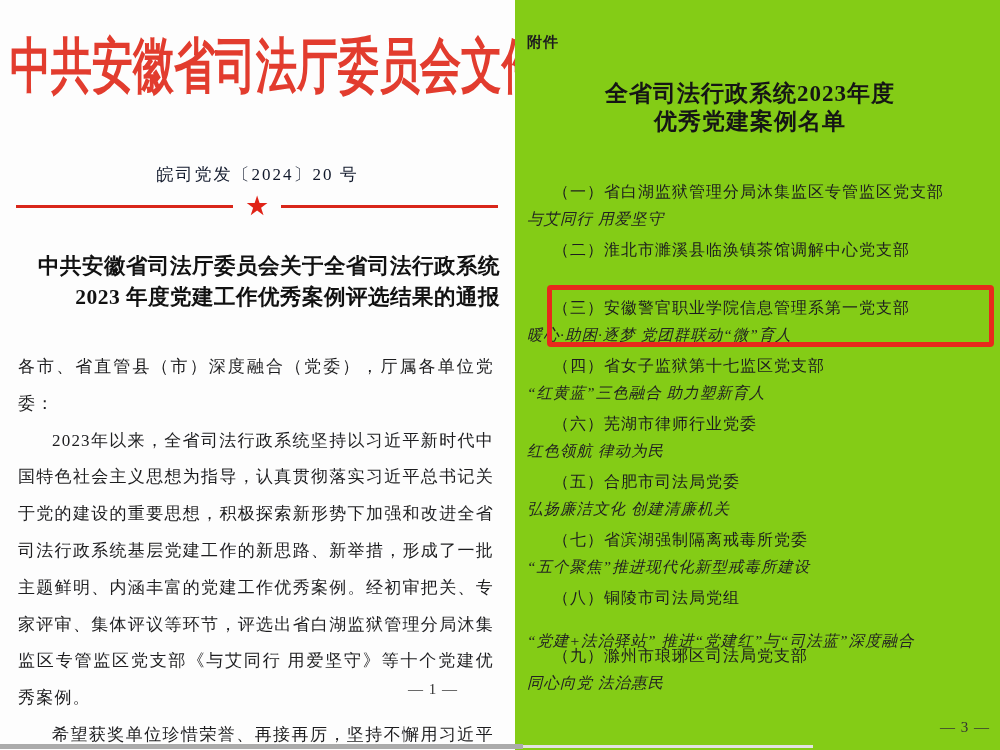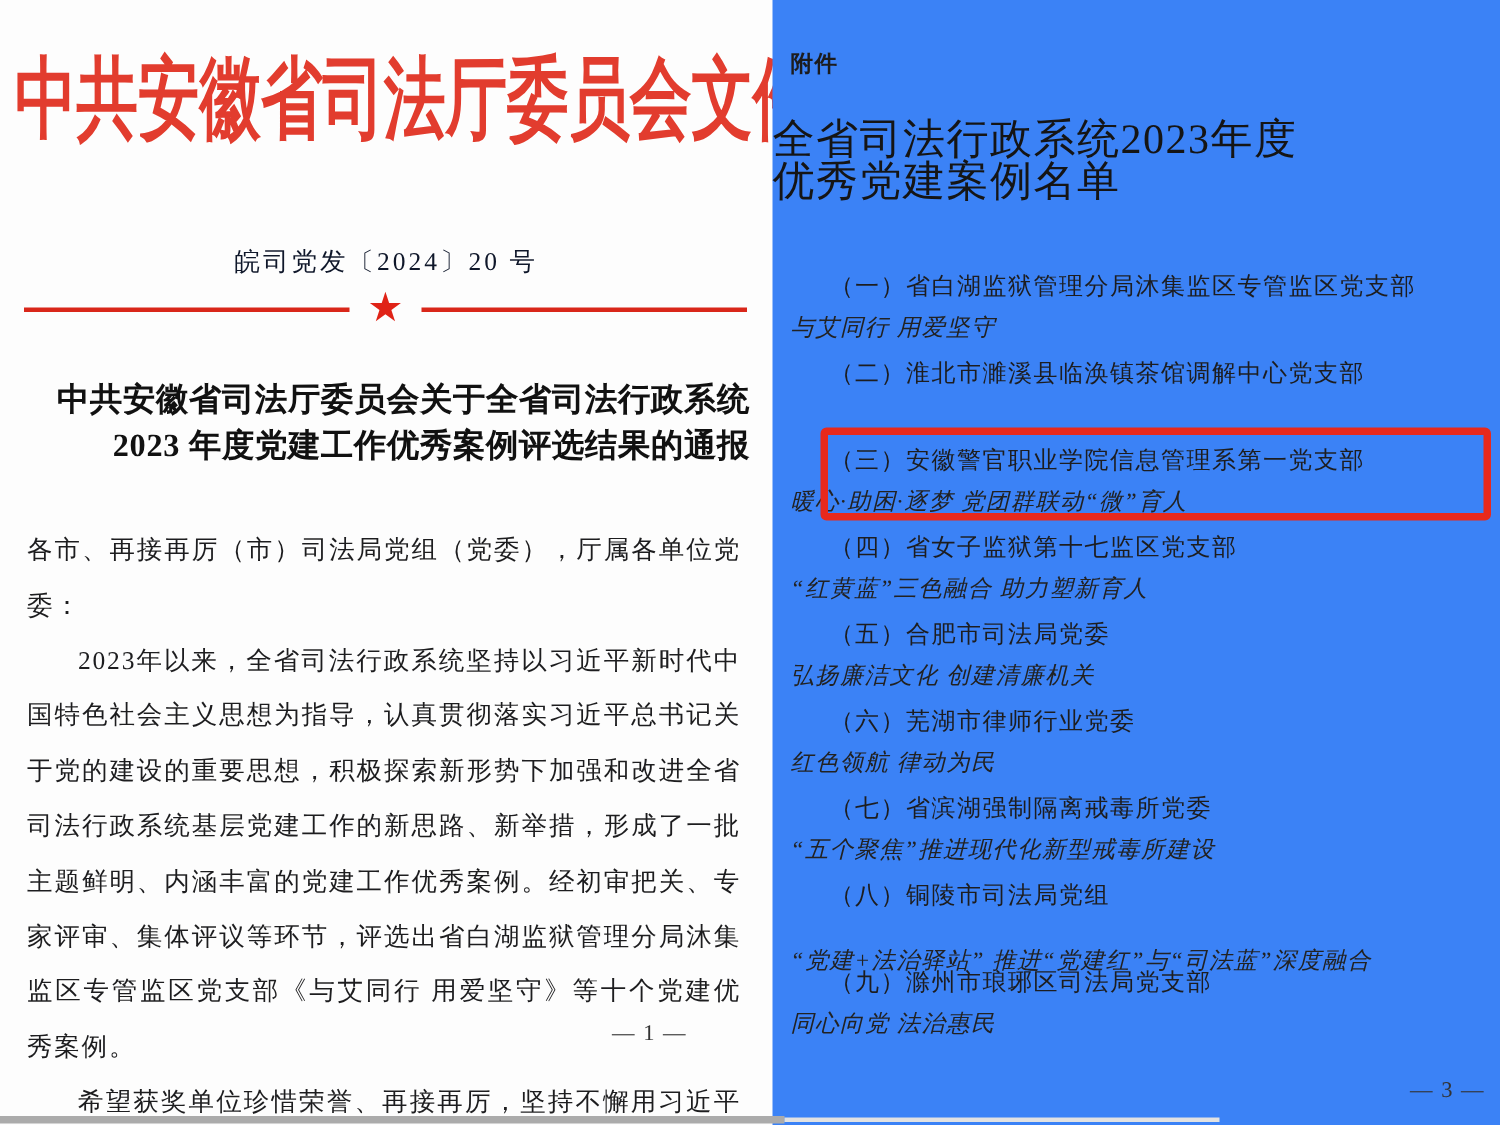--- a/index.html
+++ b/index.html
@@ -50,29 +50,29 @@
   }
   .doc-body p.indent { text-indent: 2em; }
   .page-num-left {
     position: absolute; top: 681px; left: 408px;
     font-size: 15px; color: #333; letter-spacing: 1px;
   }
 
   
   .page-right {
     position: absolute; left: 515px; top: 0; width: 485px; height: 750px;
-    background: #3b82f6;
+    background: #84cc16;
   }
   .attachment-label {
     position: absolute; top: 33px; left: 12px;
     font-size: 15px; font-weight: 600; color: #1c1c1e; letter-spacing: 1px;
   }
   .list-title {
     position: absolute; top: 80px; left: 0; width: 470px;
-    font-size: 28px; font-weight: normal;
+    text-align: center; font-size: 23px; font-weight: bold;
     line-height: 28px; color: #151515; letter-spacing: 1px;
   }
   .case-list {
     position: absolute; top: 176px; left: 12px; width: 461px;
   }
   .case-item { position: relative; height: 58px; padding-top: 3px; }
   .case-org {
     font-size: 16px; line-height: 26px; color: #1d1d1f;
     padding-left: 26px; letter-spacing: 1px; white-space: nowrap;
   }
@@ -118,21 +118,21 @@
       <div class="rule-star">★</div>
       <div class="rule-seg"></div>
     </div>
 
     <div class="doc-title">
       <div>中共安徽省司法厅委员会关于全省司法行政系统</div>
       <div>2023 年度党建工作优秀案例评选结果的通报</div>
     </div>
 
     <div class="doc-body">
-      <p>各市、再接再厉（市）司法局党组（党委），厅属各单位党委：</p>
+      <p>各市、省直管县（市）深度融合（党委），厅属各单位党委：</p>
       <p class="indent">2023年以来，全省司法行政系统坚持以习近平新时代中国特色社会主义思想为指导，认真贯彻落实习近平总书记关于党的建设的重要思想，积极探索新形势下加强和改进全省司法行政系统基层党建工作的新思路、新举措，形成了一批主题鲜明、内涵丰富的党建工作优秀案例。经初审把关、专家评审、集体评议等环节，评选出省白湖监狱管理分局沐集监区专管监区党支部《与艾同行 用爱坚守》等十个党建优秀案例。</p>
       <p class="indent">希望获奖单位珍惜荣誉、再接再厉，坚持不懈用习近平新时代中国特色社会主义思想凝心铸魂，自觉肩负起新时代党的</p>
     </div>
 
     <div class="page-num-left">— 1 —</div>
   </div>
 
   <div class="page-right">
 
     <div class="attachment-label">附件</div>
@@ -158,30 +158,30 @@
         <div class="case-org">（三）安徽警官职业学院信息管理系第一党支部</div>
         <div class="case-name">暖心·助困·逐梦  党团群联动“微”育人</div>
       </div>
 
       <div class="case-item">
         <div class="case-org">（四）省女子监狱第十七监区党支部</div>
         <div class="case-name">“红黄蓝”三色融合  助力塑新育人</div>
       </div>
 
       <div class="case-item">
+        <div class="case-org">（六）芜湖市律师行业党委</div>
+        <div class="case-name">红色领航  律动为民</div>
+      </div>
+
+      <div class="case-item">
         <div class="case-org">（五）合肥市司法局党委</div>
         <div class="case-name">弘扬廉洁文化  创建清廉机关</div>
       </div>
 
       <div class="case-item">
-        <div class="case-org">（六）芜湖市律师行业党委</div>
-        <div class="case-name">红色领航  律动为民</div>
-      </div>
-
-      <div class="case-item">
         <div class="case-org">（七）省滨湖强制隔离戒毒所党委</div>
         <div class="case-name">“五个聚焦”推进现代化新型戒毒所建设</div>
       </div>
 
       <div class="case-item">
         <div class="case-org">（八）铜陵市司法局党组</div>
         <div class="case-name full-width">“党建+法治驿站”  推进“党建红”与“司法蓝”深度融合</div>
       </div>
 
       <div class="case-item">

